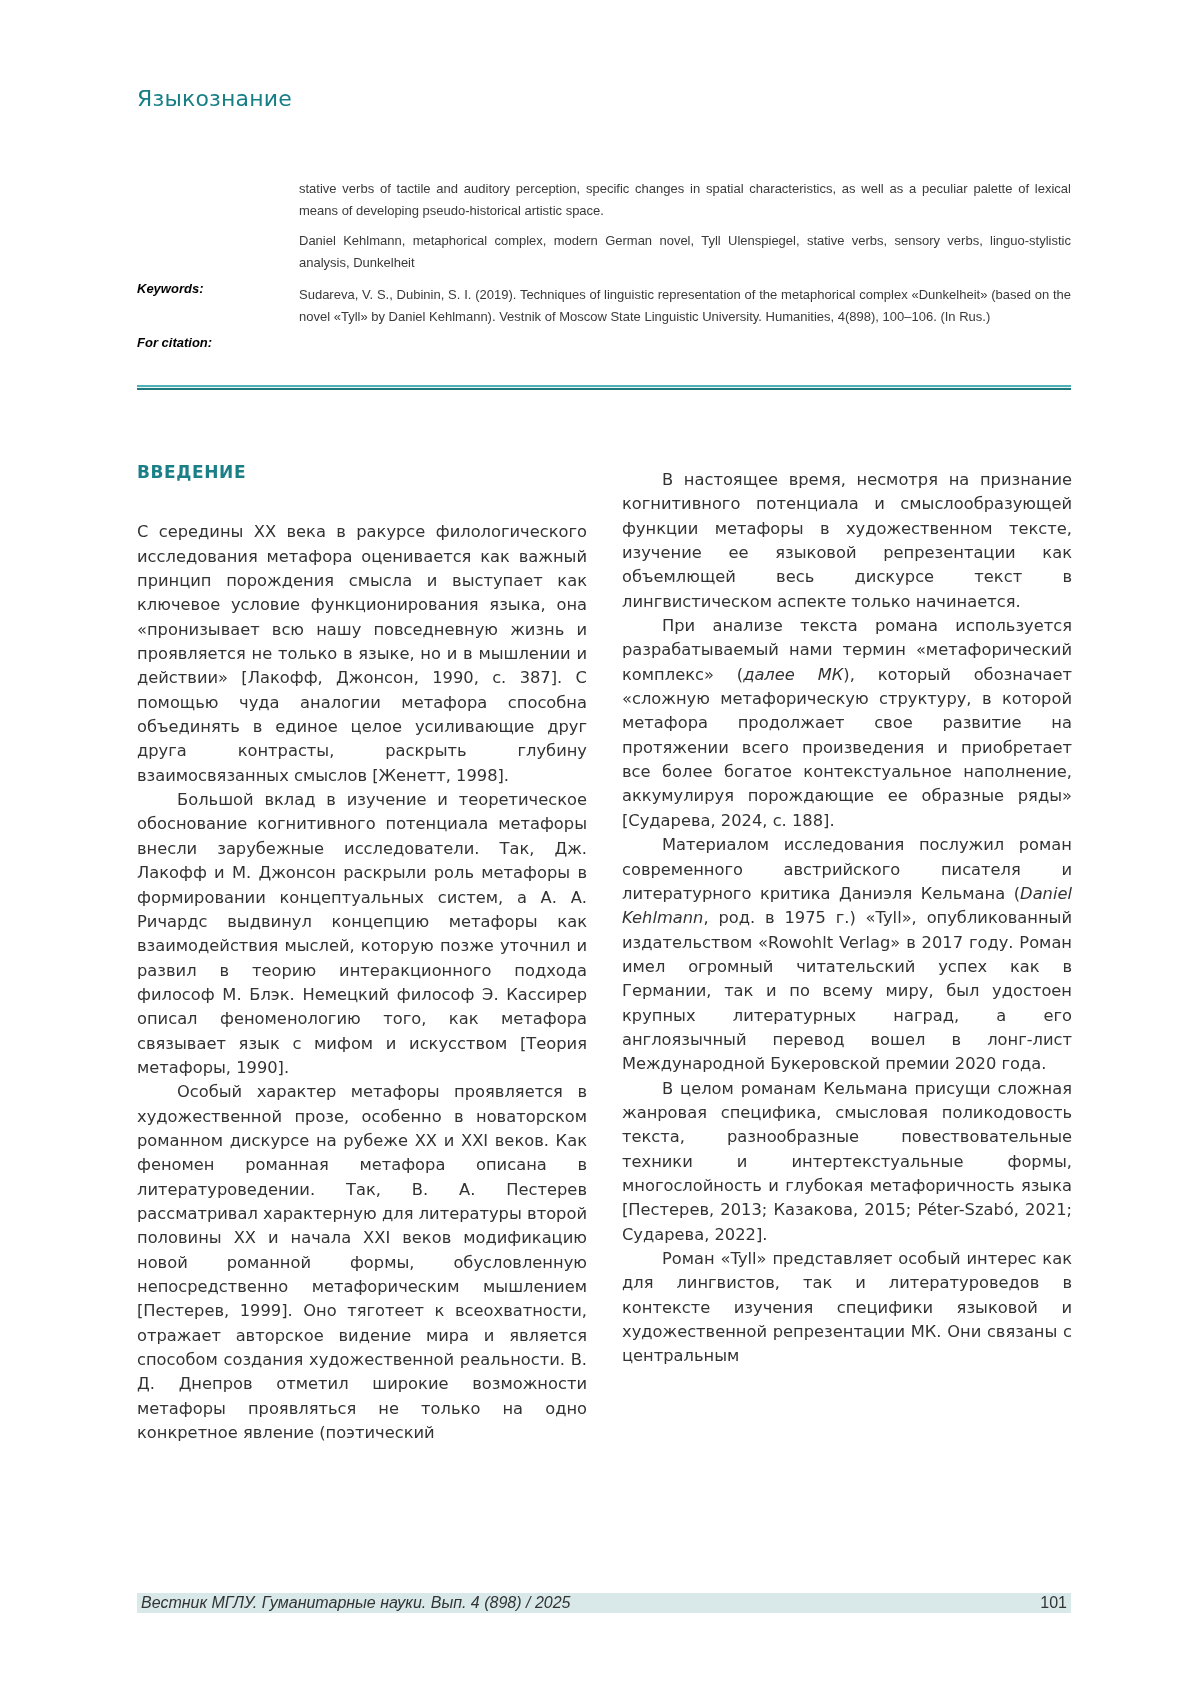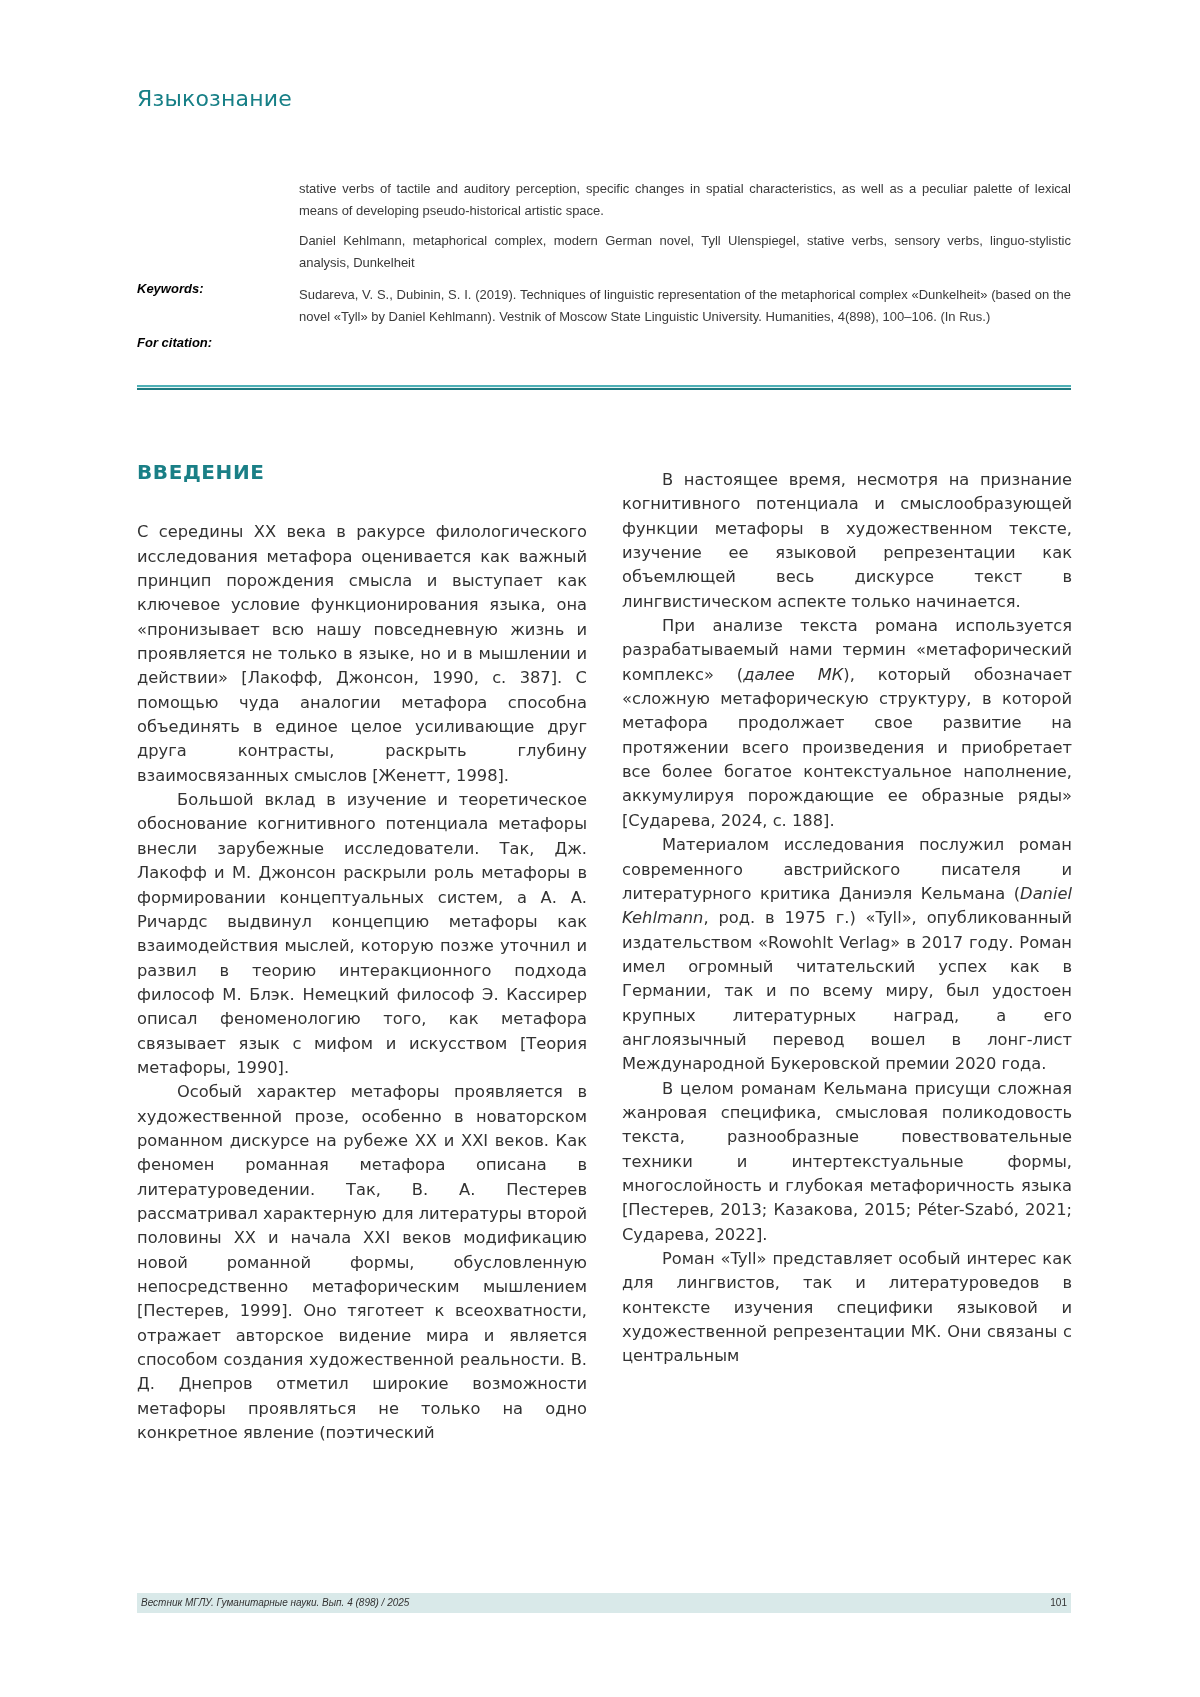--- a/index.html
+++ b/index.html
@@ -15,24 +15,24 @@
   .rule { position: absolute; left: 137px; width: 934px; top: 385px; height: 5px; }
   .rule .l1 { height: 2px; background: #4fb0b6; }
   .rule .gap { height: 1px; background: #e9f5f5; }
   .rule .l2 { height: 2px; background: #1f7a80; }
   .col { position: absolute; top: 0; width: 450px; font-size: 16.3px; line-height: 24.35px;
          font-family: "DejaVu Sans", sans-serif; color: #333; text-align: justify; hyphens: manual; }
   .col p { margin: 0; text-indent: 0; }
   .col p.ind { text-indent: 40px; }
   .col-left { left: 137px; top: 460px; }
   .col-right { left: 622px; top: 468px; }
-  .heading { font-weight: bold; color: #1a7f86; font-size: 20px; letter-spacing: 0.6px;
+  .heading { font-weight: bold; color: #1a7f86; font-size: 17px; letter-spacing: 0.6px;
          margin-bottom: 36px; }
   .footer { position: absolute; left: 137px; width: 934px; top: 1593px; height: 20px;
-         background: #d9e9e9; font-size: 10px; line-height: 20px; color: #333;
+         background: #d9e9e9; font-size: 16px; line-height: 20px; color: #333;
          font-family: "Liberation Sans", sans-serif; }
   .footer .jn { position: absolute; left: 4px; font-style: italic; }
   .footer .pg { position: absolute; right: 4px; }
   em { font-style: italic; }
 </style>
 </head>
 <body>
 
 <div class="section-title">Языкознание</div>
 

